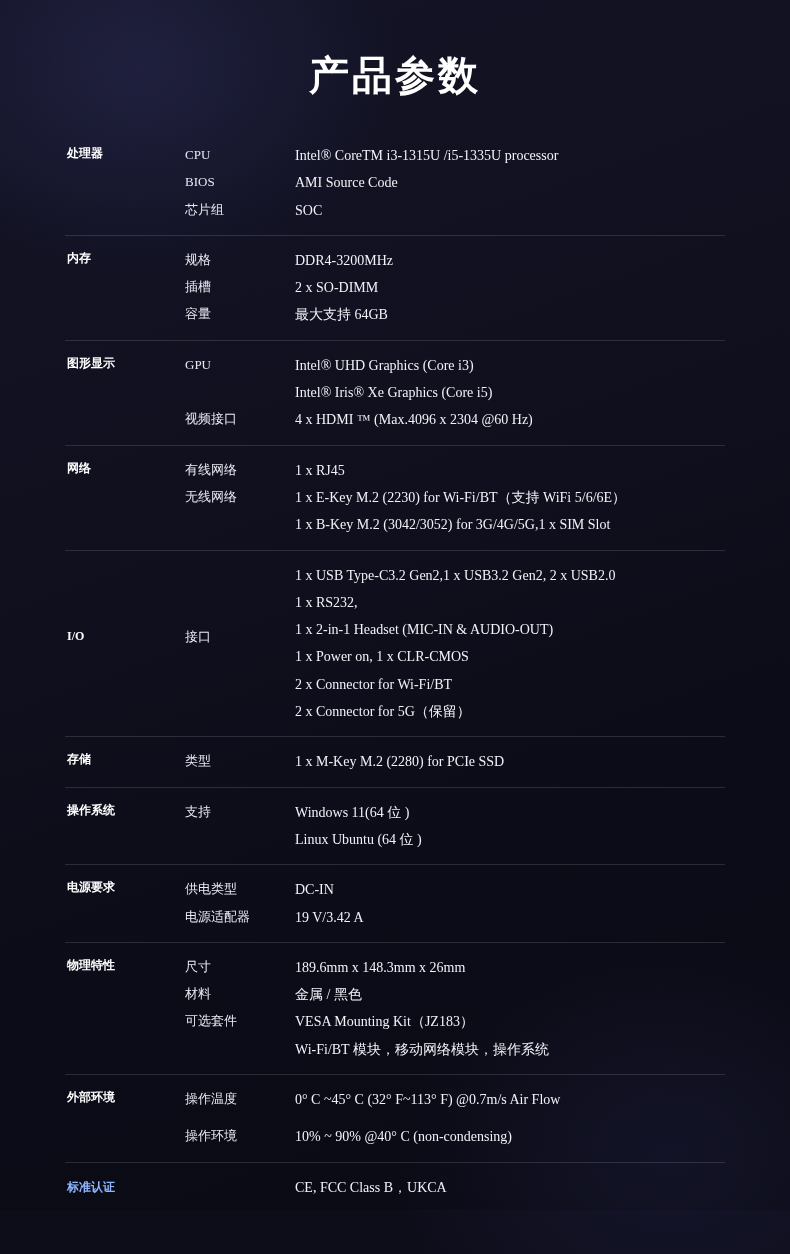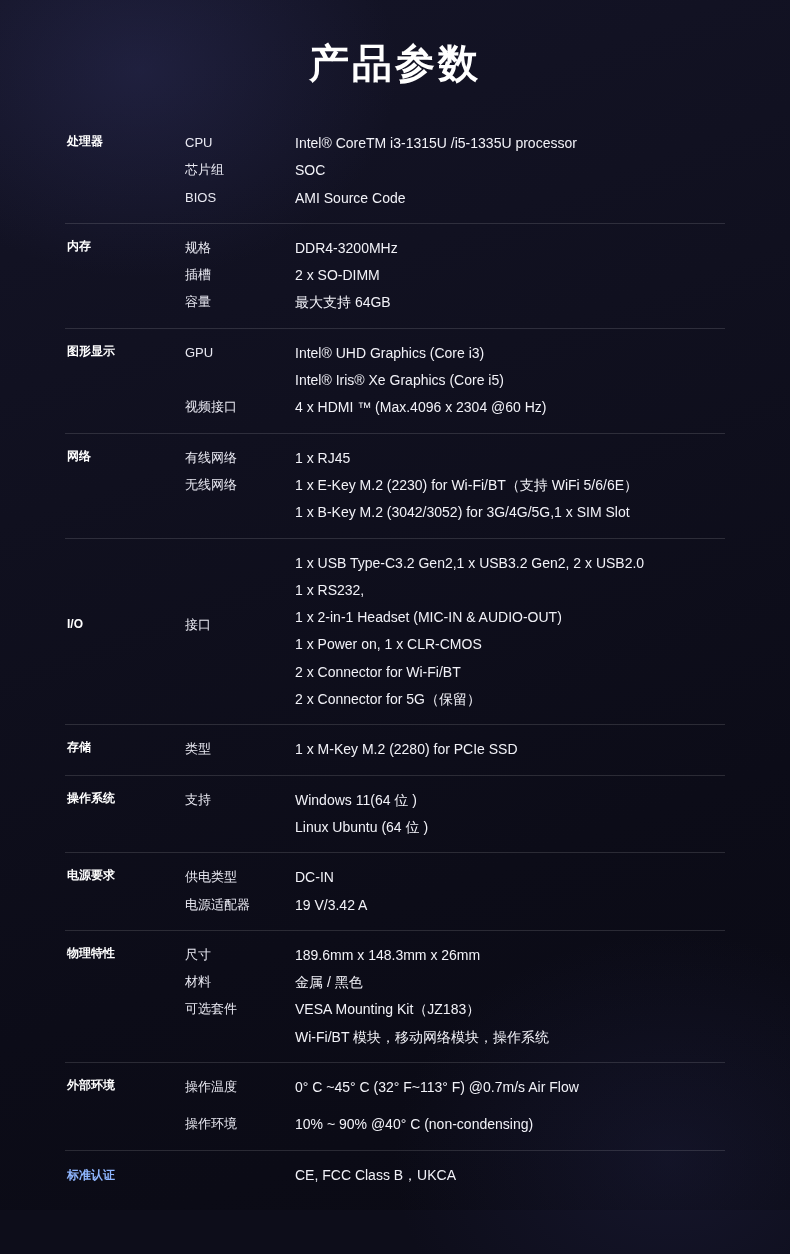--- a/index.html
+++ b/index.html
@@ -14,21 +14,22 @@
     position: relative;
     font-family: "Liberation Sans", sans-serif;
     color: #ffffff;
     overflow: hidden;
   }
   .page {
     width: 790px;
     height: 1210px;
     background: linear-gradient(160deg, #141427 0%, #10101f 35%, #0c0c18 70%, #0a0a14 100%);
     position: relative;
-    padding: 0;
+    padding: 12px;
+    font-family: Liberation Serif, serif;
   }
   .page::before {
     content: "";
     position: absolute;
     left: -120px;
     top: -140px;
     width: 520px;
     height: 420px;
     background: radial-gradient(ellipse at center, rgba(60,62,120,0.30) 0%, rgba(30,30,60,0.0) 70%);
     pointer-events: none;
@@ -113,26 +114,26 @@
   <div class="spec-table">
 
     <div class="spec-row">
       <div class="cat">处理器</div>
       <div class="pairs">
         <div class="pair">
           <div class="key">CPU</div>
           <div class="val">Intel® CoreTM i3-1315U /i5-1335U processor</div>
         </div>
         <div class="pair">
+          <div class="key">BIOS</div>
+          <div class="val">AMI Source Code</div>
+        </div>
+        <div class="pair">
           <div class="key">芯片组</div>
           <div class="val">SOC</div>
-        </div>
-        <div class="pair">
-          <div class="key">BIOS</div>
-          <div class="val">AMI Source Code</div>
         </div>
       </div>
     </div>
 
     <div class="spec-row">
       <div class="cat">内存</div>
       <div class="pairs">
         <div class="pair">
           <div class="key">规格</div>
           <div class="val">DDR4-3200MHz</div>

